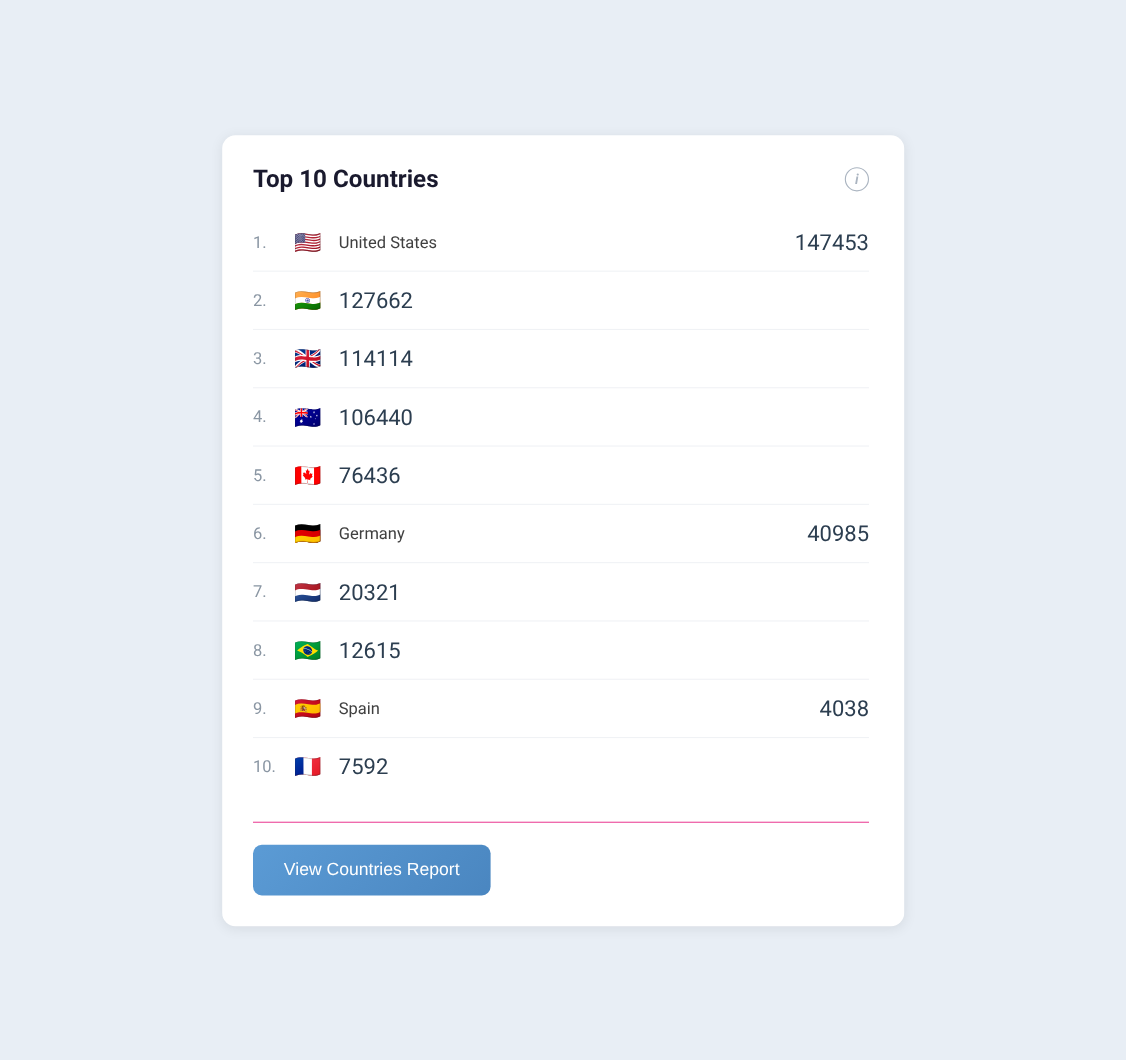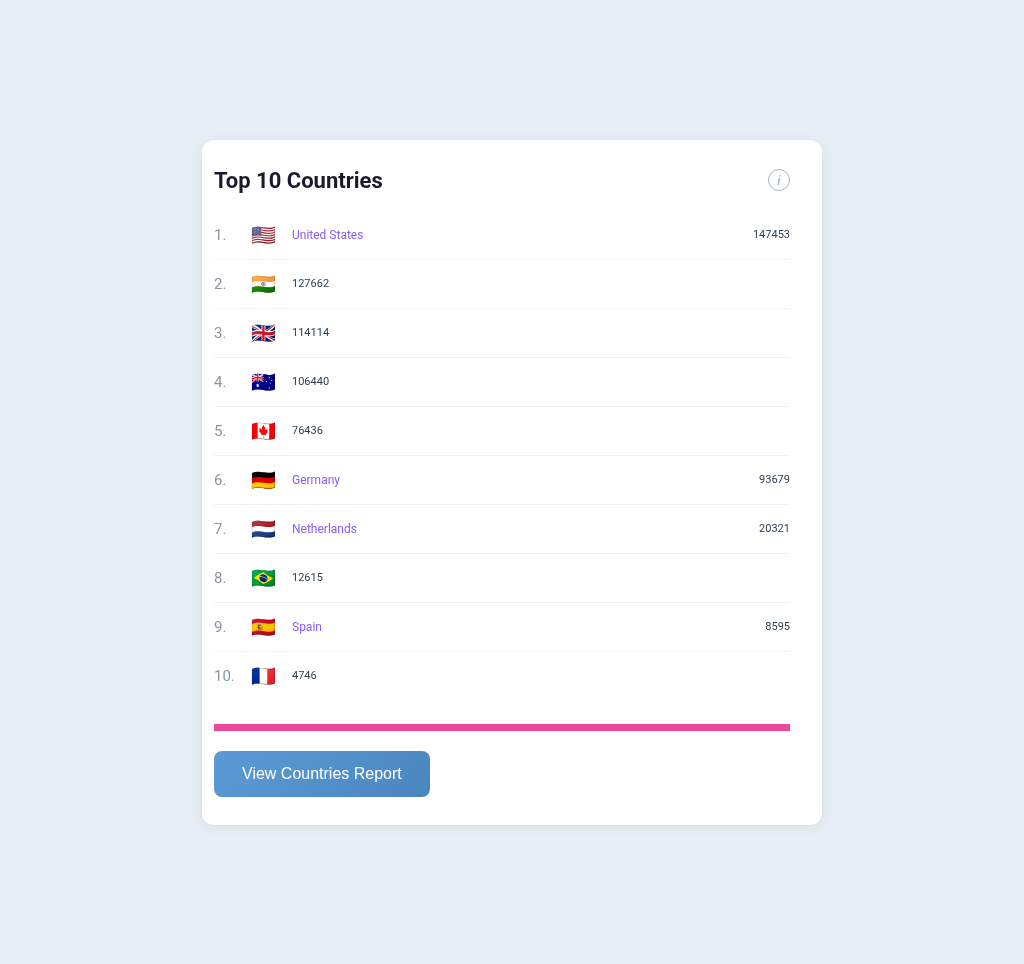--- a/index.html
+++ b/index.html
@@ -15,21 +15,21 @@
       align-items: center;
       min-height: 100vh;
       font-family: -apple-system, BlinkMacSystemFont, 'Segoe UI', Roboto, Helvetica, Arial, sans-serif;
     }
 
     .card {
       background: #ffffff;
       border-radius: 12px;
       box-shadow: 0 2px 12px rgba(0,0,0,0.08);
       width: 620px;
-      padding: 28px 32px 28px 12px;
+      padding: 28px 32px 28px 28px;
     }
 
     .card-header {
       display: flex;
       justify-content: space-between;
       align-items: center;
       margin-bottom: 18px;
     }
 
     .card-title {
@@ -83,34 +83,34 @@
       flex-shrink: 0;
       display: inline-flex;
       align-items: center;
       justify-content: center;
       font-size: 20px;
       line-height: 1;
     }
 
     .country-name {
       flex: 1;
-      font-size: 12px;
-      color: #8b5cf6;
+      font-size: 15px;
+      color: #404040;
     }
 
     .country-value {
-      font-size: 11px;
+      font-size: 20px;
       color: #2c3e50;
       font-weight: 400;
     }
 
     .card-footer {
       margin-top: 24px;
       padding-top: 20px;
-      border-top: 7px solid #ec4899;
+      border-top: 1px solid #ec4899;
     }
 
     .view-report-btn {
       background: linear-gradient(135deg, #5b9bd5 0%, #4a86c0 100%);
       color: #ffffff;
       border: none;
       border-radius: 8px;
       padding: 14px 28px;
       font-size: 16px;
       font-weight: 500;
@@ -151,42 +151,41 @@
     </li>
       <li class="country-row">
       <span class="rank">5.</span>
       <span class="flag">🇨🇦</span>
       <span class="country-value">76436</span>
     </li>
       <li class="country-row">
       <span class="rank">6.</span>
       <span class="flag">🇩🇪</span>
       <span class="country-name">Germany</span>
-      <span class="country-value">93679</span>
+      <span class="country-value">40985</span>
     </li>
       <li class="country-row">
       <span class="rank">7.</span>
       <span class="flag">🇳🇱</span>
-      <span class="country-name">Netherlands</span>
       <span class="country-value">20321</span>
     </li>
       <li class="country-row">
       <span class="rank">8.</span>
       <span class="flag">🇧🇷</span>
       <span class="country-value">12615</span>
     </li>
       <li class="country-row">
       <span class="rank">9.</span>
       <span class="flag">🇪🇸</span>
       <span class="country-name">Spain</span>
-      <span class="country-value">8595</span>
+      <span class="country-value">4038</span>
     </li>
       <li class="country-row">
       <span class="rank">10.</span>
       <span class="flag">🇫🇷</span>
-      <span class="country-value">4746</span>
+      <span class="country-value">7592</span>
     </li>
     </ul>
 
   <div class="card-footer">
     <button class="view-report-btn">View Countries Report</button>
   </div>
 </div>
 
 </body></html>

